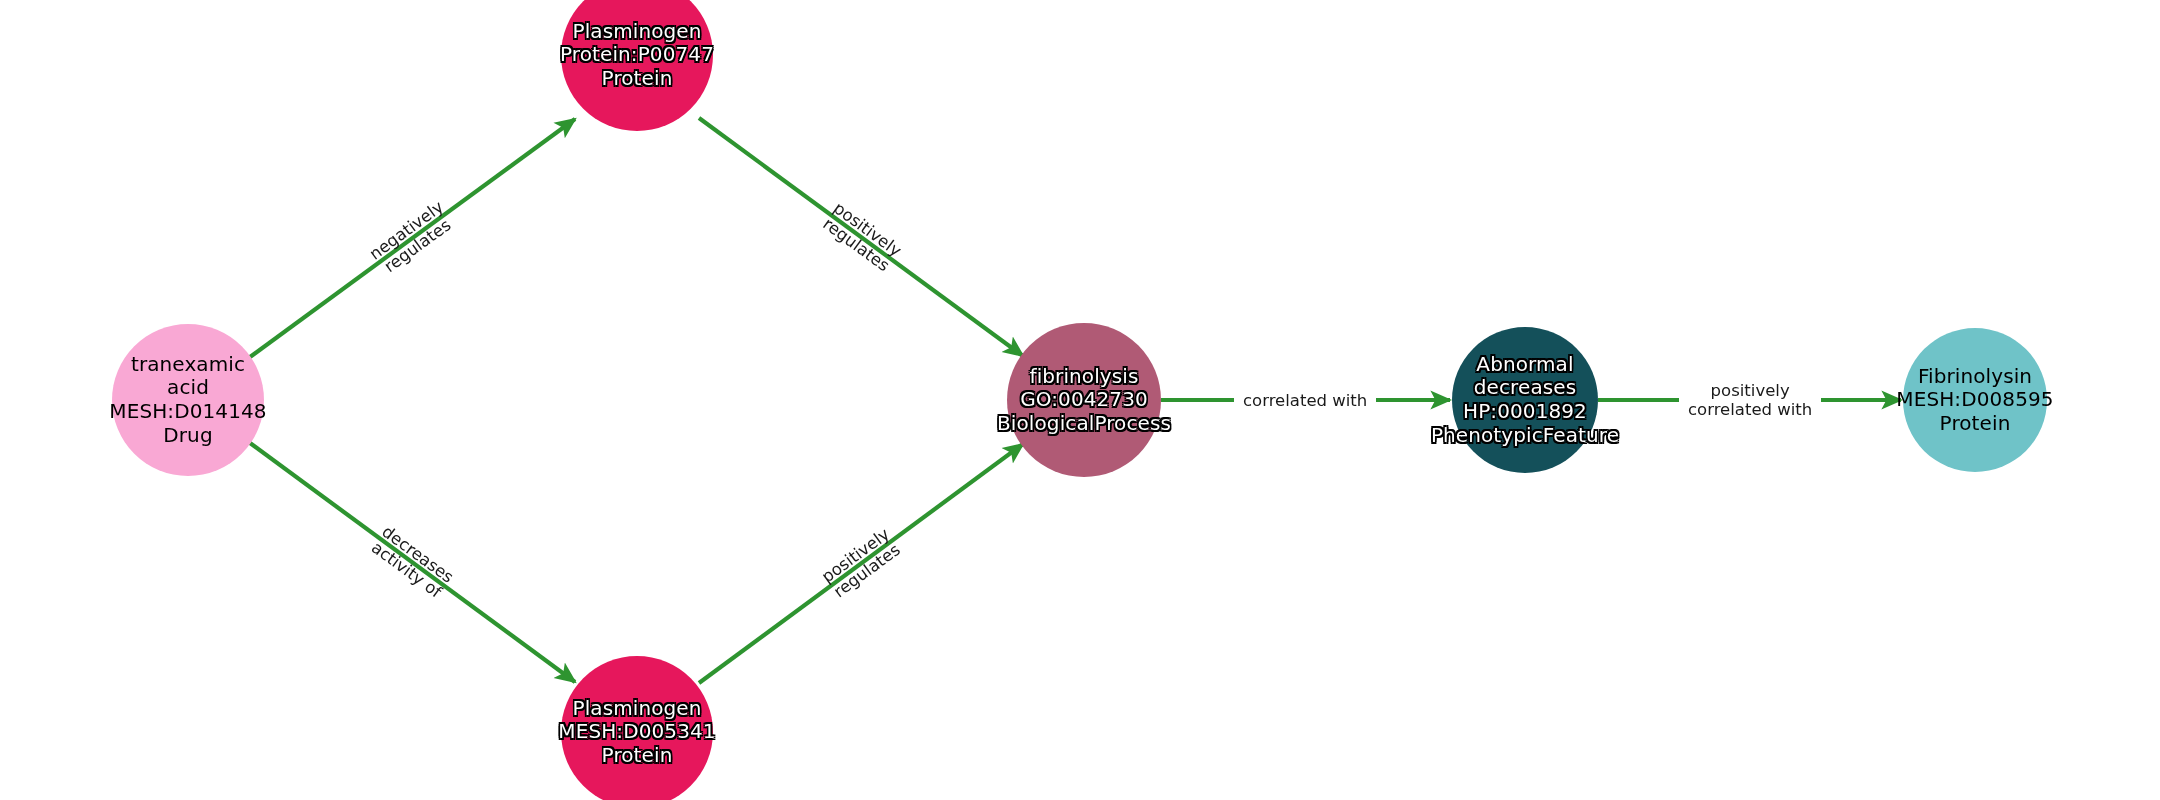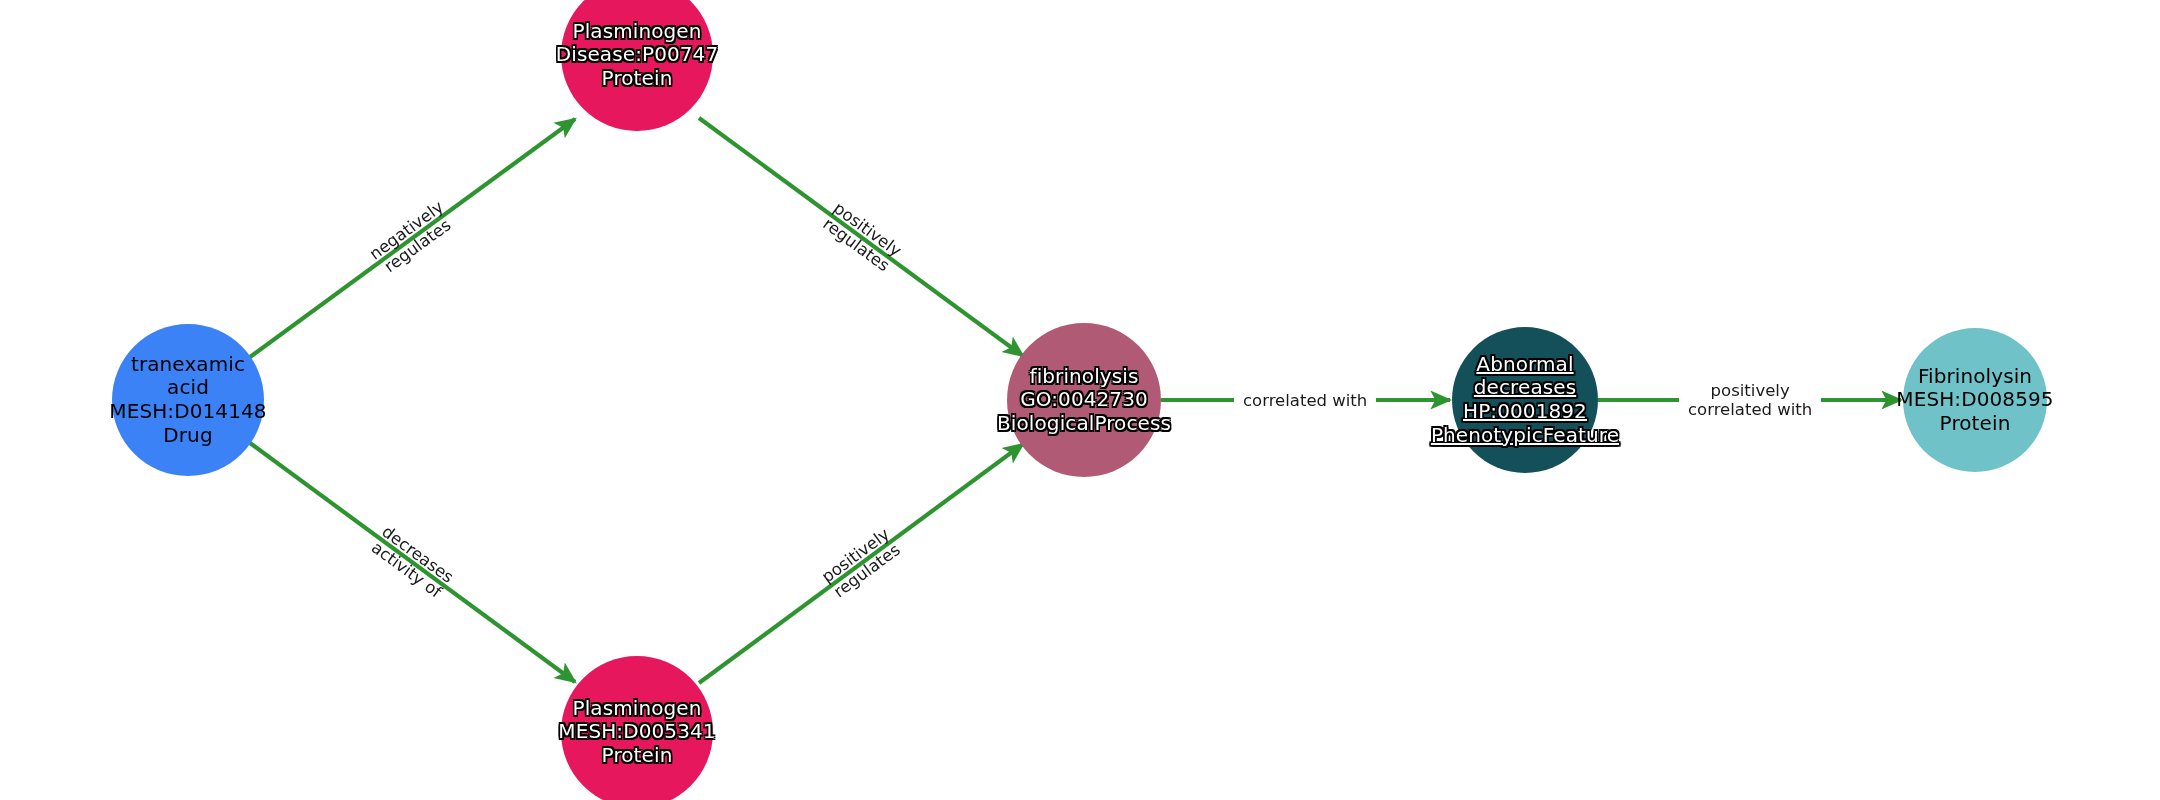--- a/index.html
+++ b/index.html
@@ -85,42 +85,42 @@
         <line x1="250" y1="443" x2="575" y2="682" stroke="#2e9430" stroke-width="4.2" marker-end="url(#arrow-green)"></line>
         <line x1="699" y1="683" x2="1023" y2="444" stroke="#2e9430" stroke-width="4.2" marker-end="url(#arrow-green)"></line>
         <line x1="1161" y1="400" x2="1450" y2="400" stroke="#2e9430" stroke-width="4.2" marker-end="url(#arrow-green)"></line>
         <line x1="1598" y1="400" x2="1901" y2="400" stroke="#2e9430" stroke-width="4.2" marker-end="url(#arrow-green)"></line>
         <rect x="1234" y="378" width="142" height="44" fill="#ffffff"></rect>
         <rect x="1679" y="378" width="142" height="44" fill="#ffffff"></rect>
       </g>
     <g id="nodes-circle-group"></g>
   </svg>
   <div id="nodes-layer">
-      <div class="node dark-text" style="left: 112px; top: 324px; width: 152px; height: 152px; background: #3b82f6;">
+      <div class="node dark-text" style="left: 112px; top: 324px; width: 152px; height: 152px; background: #f9a8d4;">
         <span class="node-line">tranexamic</span>
         <span class="node-line">acid</span>
         <span class="node-line">MESH:D014148</span>
         <span class="node-line">Drug</span>
       </div>
       <div class="node light-text" style="left: 561px; top: -21px; width: 152px; height: 152px; background: rgb(230, 23, 92);">
         <span class="node-line">Plasminogen</span>
-        <span class="node-line">Disease:P00747</span>
+        <span class="node-line">Protein:P00747</span>
         <span class="node-line">Protein</span>
       </div>
       <div class="node light-text" style="left: 1007px; top: 323px; width: 154px; height: 154px; background: rgb(176, 90, 117); align-items: center;">
         <span class="node-line">fibrinolysis</span>
         <span class="node-line">GO:0042730</span>
         <span class="node-line">BiologicalProcess</span>
       </div>
       <div class="node light-text" style="left: 561px; top: 656px; width: 152px; height: 152px; background: rgb(230, 23, 92);">
         <span class="node-line">Plasminogen</span>
         <span class="node-line">MESH:D005341</span>
         <span class="node-line">Protein</span>
       </div>
-      <div class="node light-text" style="left: 1452px; top: 327px; width: 146px; height: 146px; background: rgb(20, 80, 90); text-decoration: underline;">
+      <div class="node light-text" style="left: 1452px; top: 327px; width: 146px; height: 146px; background: rgb(20, 80, 90);">
         <span class="node-line">Abnormal</span>
         <span class="node-line">decreases</span>
         <span class="node-line">HP:0001892</span>
         <span class="node-line">PhenotypicFeature</span>
       </div>
       <div class="node dark-text" style="left: 1903px; top: 328px; width: 144px; height: 144px; background: rgb(111, 195, 200);">
         <span class="node-line">Fibrinolysin</span>
         <span class="node-line">MESH:D008595</span>
         <span class="node-line">Protein</span>
       </div>

